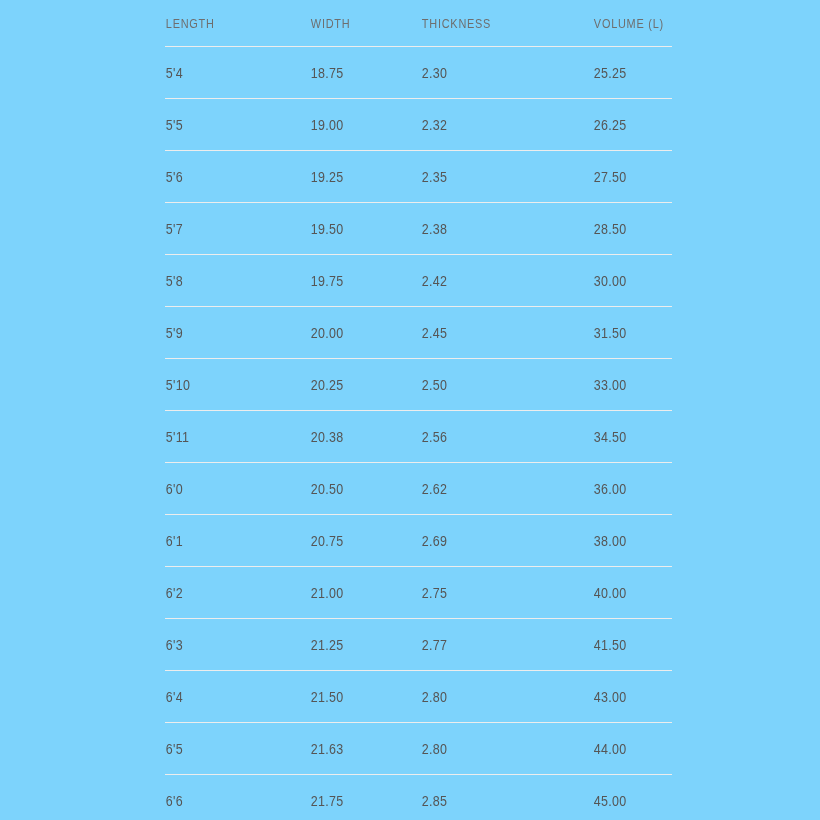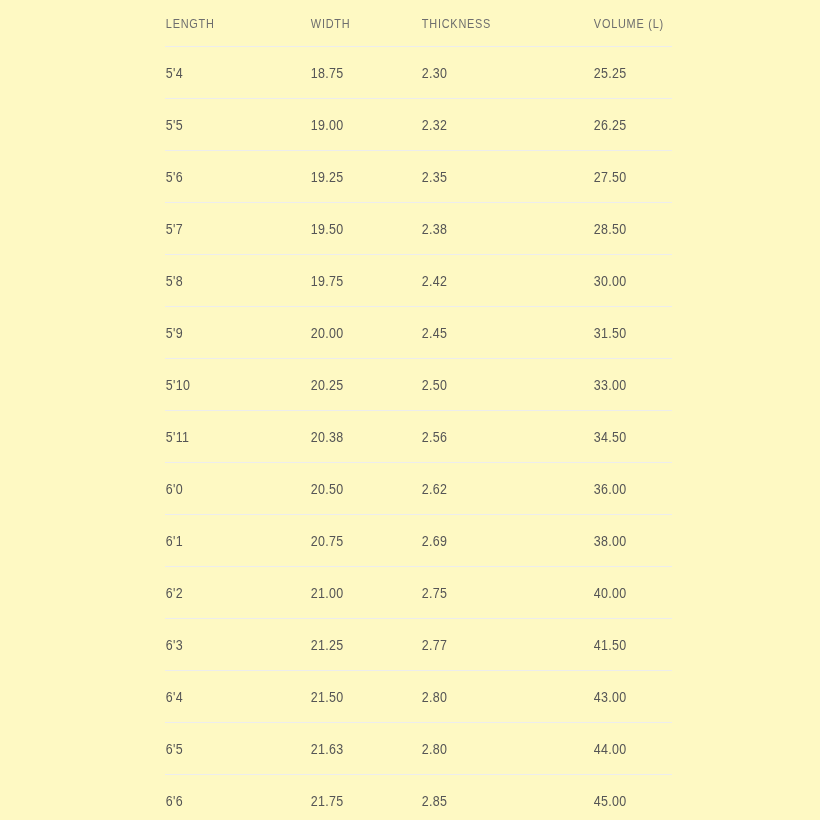--- a/index.html
+++ b/index.html
@@ -13,21 +13,21 @@
     height: 820px;
     overflow: hidden;
     font-family: "Liberation Sans", sans-serif;
     -webkit-font-smoothing: antialiased;
   }
 
   .page {
     position: relative;
     width: 820px;
     height: 820px;
-    background: #fef9c3;
+    background: #7dd3fc;
     text-decoration: underline;
   }
 
   
   .size-table-wrap {
     position: absolute;
     left: 165px;
     top: 0;
     width: 507px;
   }

